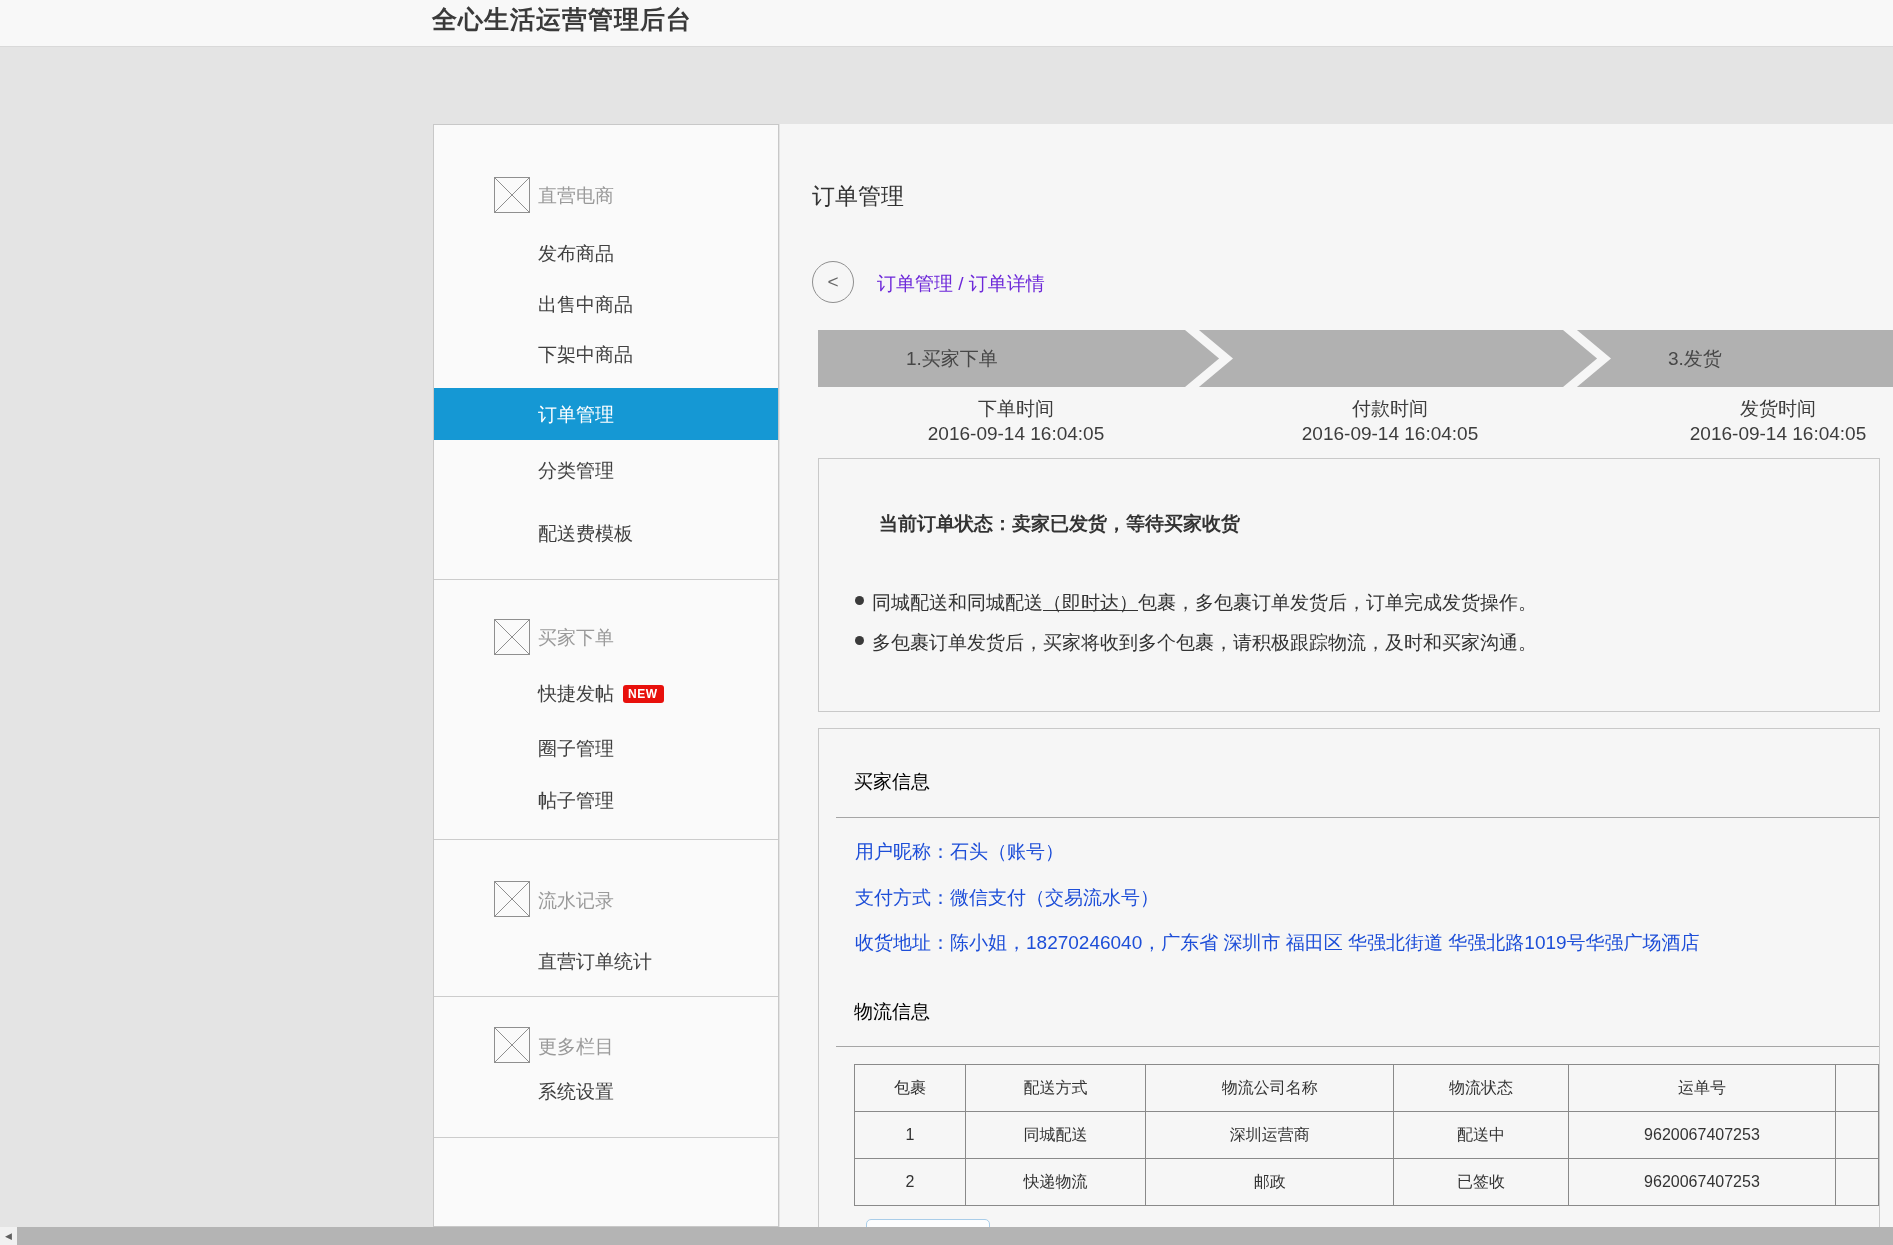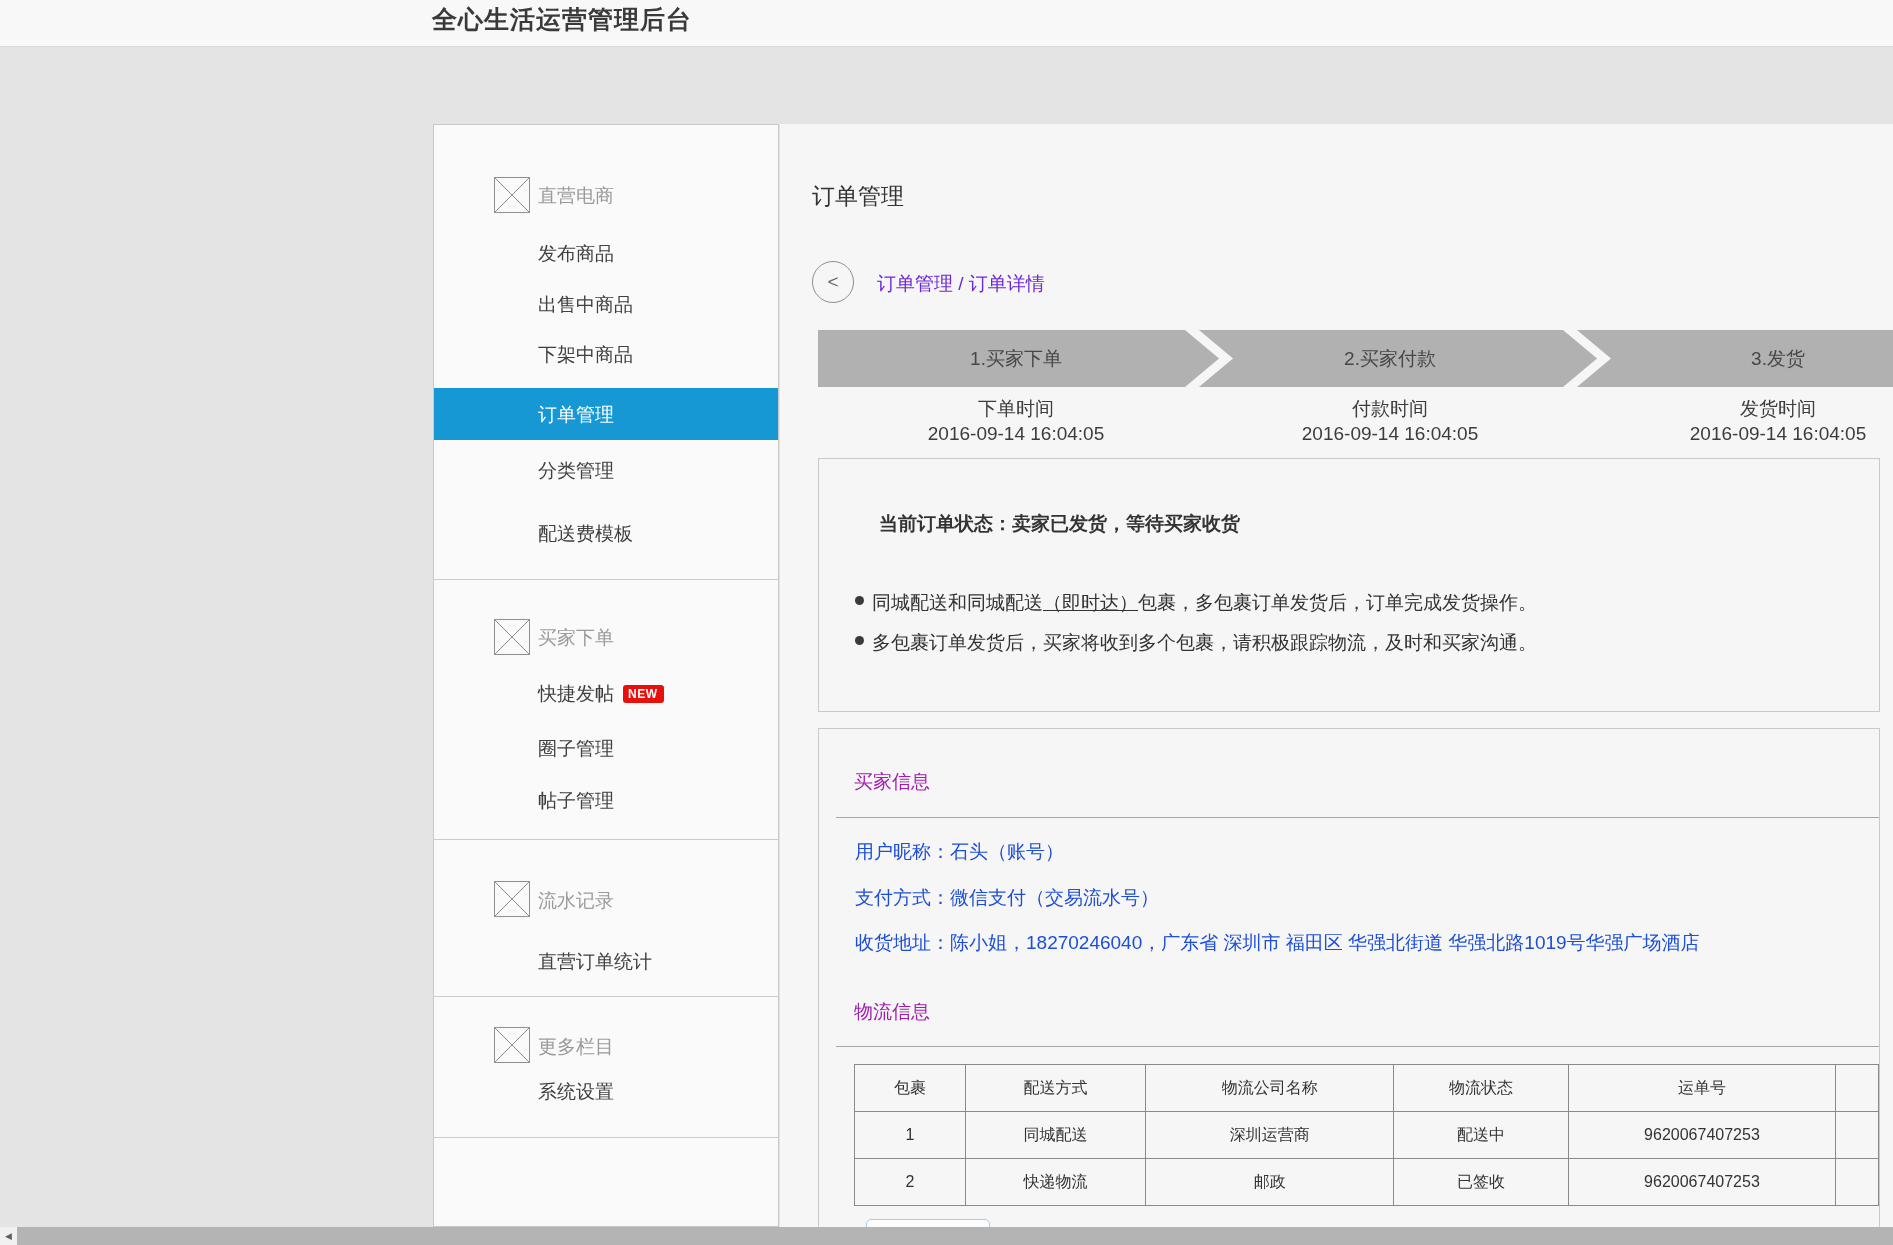--- a/index.html
+++ b/index.html
@@ -51,29 +51,29 @@
     text-align:center;line-height:40px;font-size:19px;color:#666;cursor:pointer;
     background:#f6f6f6;
   }
   .crumb-path{position:absolute;left:877px;top:271px;font-size:19px;color:#6d28d9;cursor:pointer;}
   
   .steps{position:absolute;left:818px;top:330px;width:1075px;height:57px;background:#b1b1b1;overflow:hidden;}
   .chev{
     position:absolute;top:0;width:48px;height:57px;background:#f6f6f6;
     clip-path:polygon(0 0,29% 0,100% 50%,29% 100%,0 100%,71% 50%);
   }
-  .step-label{position:absolute;top:0;width:220px;text-align:center;line-height:57px;font-size:19px;color:#474747;}
+  .step-label{position:absolute;top:0;width:220px;text-align:left;line-height:57px;font-size:19px;color:#474747;}
   .step-time{position:absolute;width:300px;text-align:center;font-size:19px;color:#3c3c3c;line-height:25px;}
   
   .info-box{position:absolute;border:1px solid #c9c9c9;background:transparent;}
   .status-line{position:absolute;left:60px;top:52px;font-size:19px;color:#333;font-weight:bold;}
   .bullet-row{position:absolute;left:36px;font-size:19px;color:#333;white-space:nowrap;}
   .bullet-dot{display:inline-block;width:9px;height:9px;border-radius:50%;background:#3a3a3a;margin-right:8px;vertical-align:4px;}
   .u{text-decoration:underline;}
-  .box-section-title{position:absolute;left:35px;font-size:19px;color:#a21caf;}
+  .box-section-title{position:absolute;left:35px;font-size:19px;color:#000000;}
   .box-rule{position:absolute;left:17px;width:1043px;height:1px;background:#a6a6a6;}
   .box-line{position:absolute;left:36px;font-size:19px;color:#1d4ed8;white-space:nowrap;}
   
   .log-table{
     position:absolute;left:35px;top:335px;
     border-collapse:collapse;table-layout:fixed;
   }
   .log-table th,.log-table td{
     border:1px solid #8a8a8a;text-align:center;font-size:16px;color:#333;
     font-weight:normal;padding:0;overflow:hidden;white-space:nowrap;
@@ -158,21 +158,20 @@
 
   <div class="main"></div>
 
   <div class="page-title">订单管理</div>
 
   <div class="crumb-circle"><span>&lt;</span></div>
   <div class="crumb-path">订单管理 / 订单详情</div>
 
   <div class="steps">
     <div class="step-label" style="left:88px">1.买家下单</div>
-    <div class="step-label" style="left:462px">2.买家付款</div>
     <div class="step-label" style="left:850px">3.发货</div>
     <div class="chev" style="left:367px"></div>
     <div class="chev" style="left:745px"></div>
   </div>
 
   <div class="step-time" style="left:866px;top:396px">
     <div>下单时间</div>
     <div>2016-09-14 16:04:05</div>
   </div>
   <div class="step-time" style="left:1240px;top:396px">

